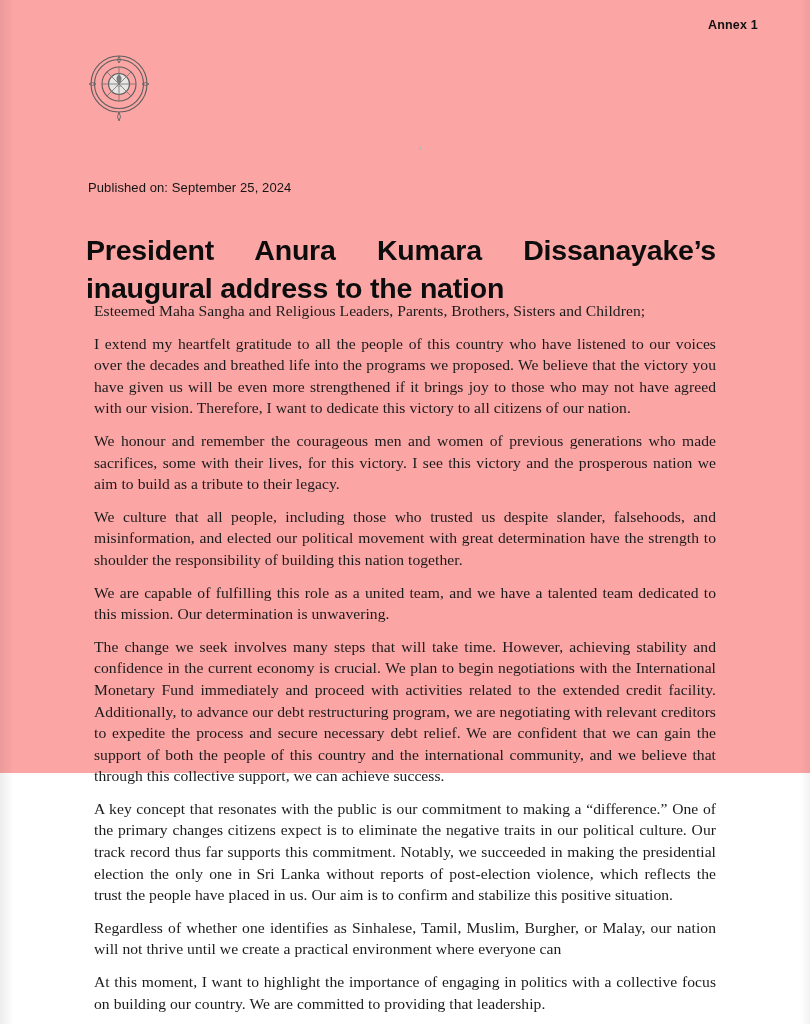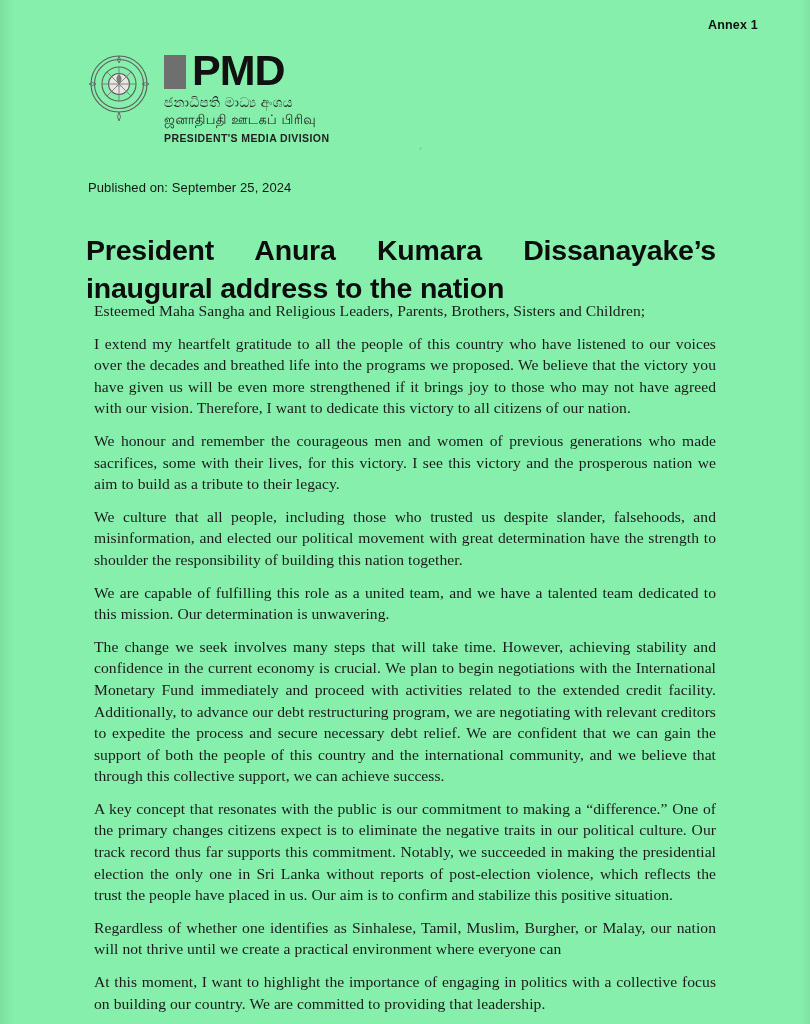--- a/index.html
+++ b/index.html
@@ -11,22 +11,22 @@
     width: 810px;
     height: 1024px;
     font-family: "Liberation Serif", serif;
     color: #1a1a1a;
     position: relative;
     overflow: hidden;
   }
   .page {
     position: relative;
     width: 810px;
-    height: 1024px;
-    background: #86efac;
+    height: 773px;
+    background: #fca5a5;
     box-sizing: border-box;
     padding: 0;
   }
   .annex {
     position: absolute;
     top: 18px;
     right: 52px;
     font-family: "Liberation Sans", sans-serif;
     font-size: 12.5px;
     font-weight: bold;
@@ -179,29 +179,20 @@
           <path d="M31 26 q5 5 0 10 q-5 -5 0 -10z"></path>
           <path d="M27 36 q4 5 8 0 q-4 6 -8 0z"></path>
         </g>
         <g stroke="#6a6a6a" stroke-width="1" fill="none">
           <path d="M31 8 q-3 4 0 7 q3 -3 0 -7z"></path>
           <path d="M31 64 q-3 5 0 9 q3 -4 0 -9z"></path>
           <path d="M8 36 q-4 -3 -7 0 q3 3 7 0z"></path>
           <path d="M54 36 q4 -3 7 0 q-3 3 -7 0z"></path>
         </g>
       </svg>
-    </div>
-    <div class="logo-block">
-      <div class="logo-top">
-        <div class="logo-square"></div>
-        <div class="pmd-text">PMD</div>
-      </div>
-      <div class="logo-sinhala">ජනාධිපති මාධ්‍ය අංශය</div>
-      <div class="logo-tamil">ஜனாதிபதி ஊடகப் பிரிவு</div>
-      <div class="logo-english">PRESIDENT'S MEDIA DIVISION</div>
     </div>
   </div>
 
   <div class="speck"></div>
 
   <div class="published">Published on: September 25, 2024</div>
 
   <h1 class="headline">President Anura Kumara Dissanayake’s inaugural address to the nation</h1>
 
   <div class="body-text">

